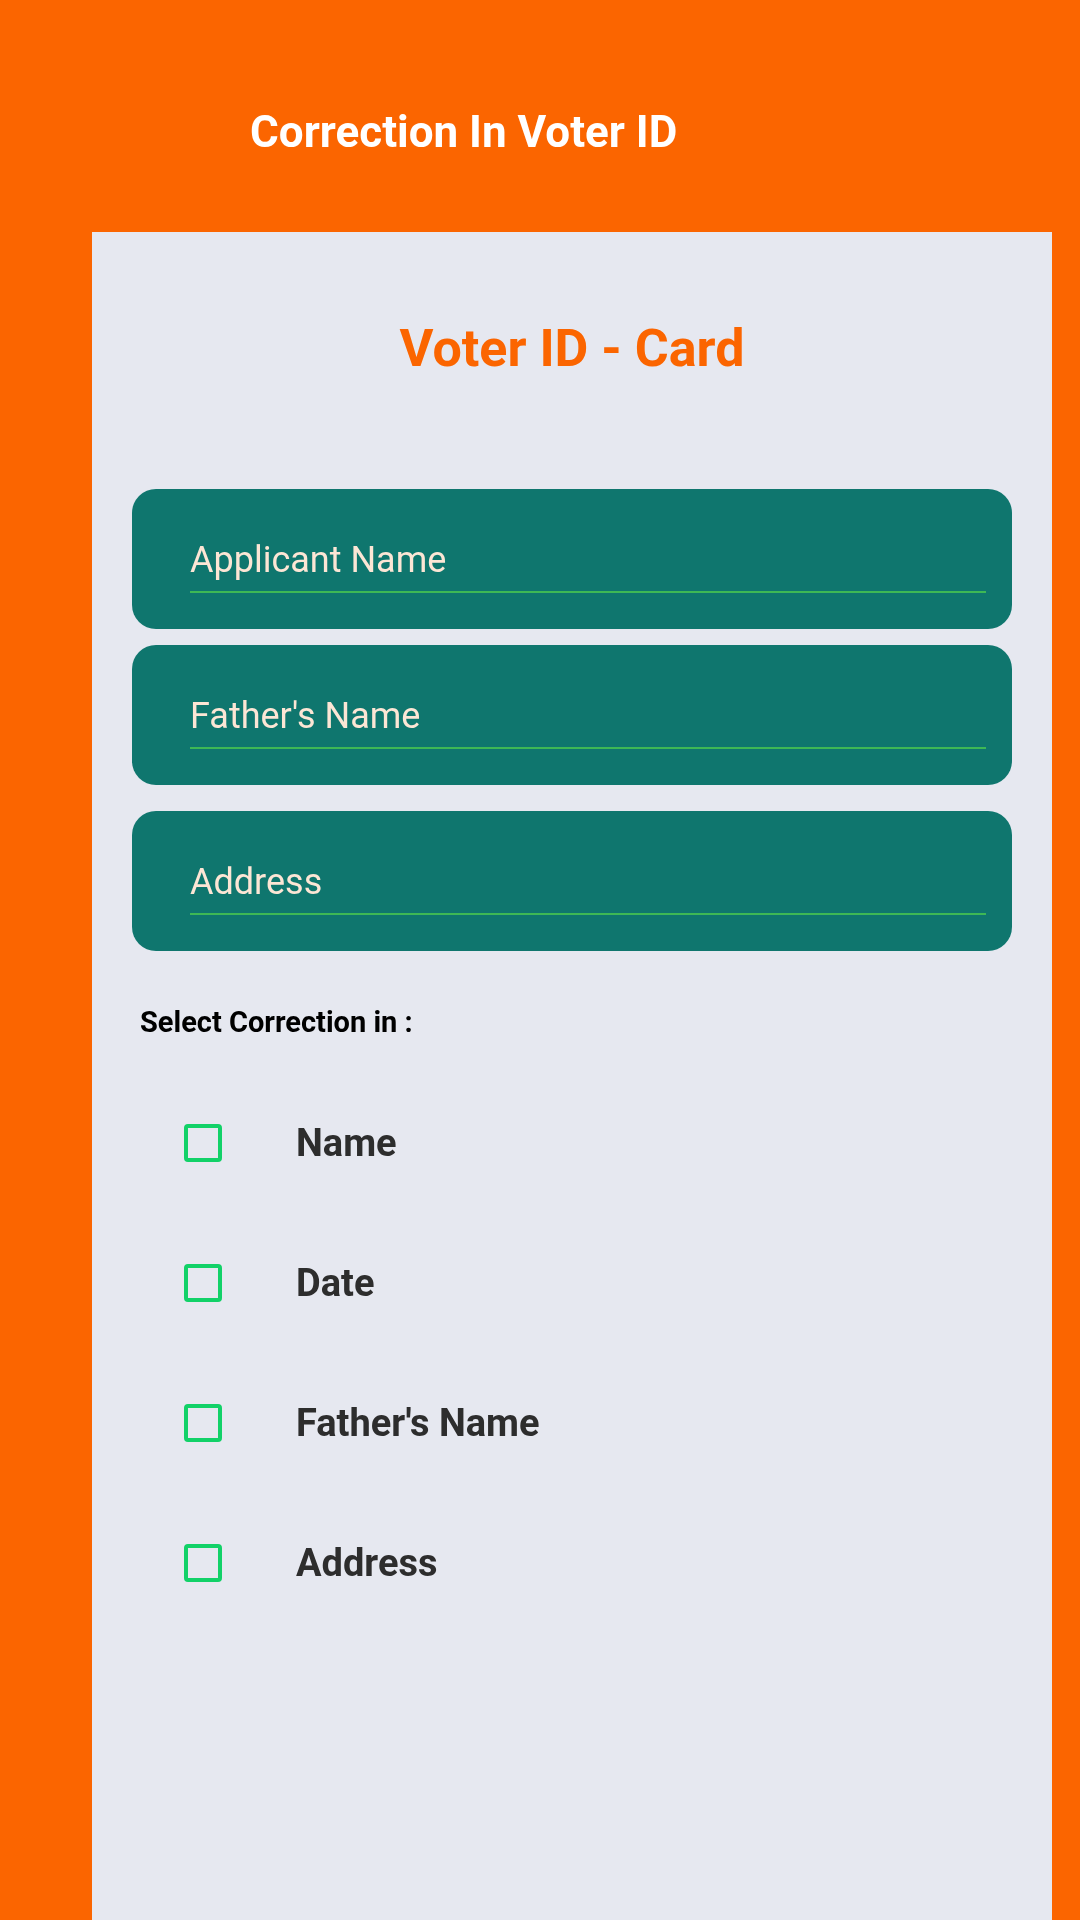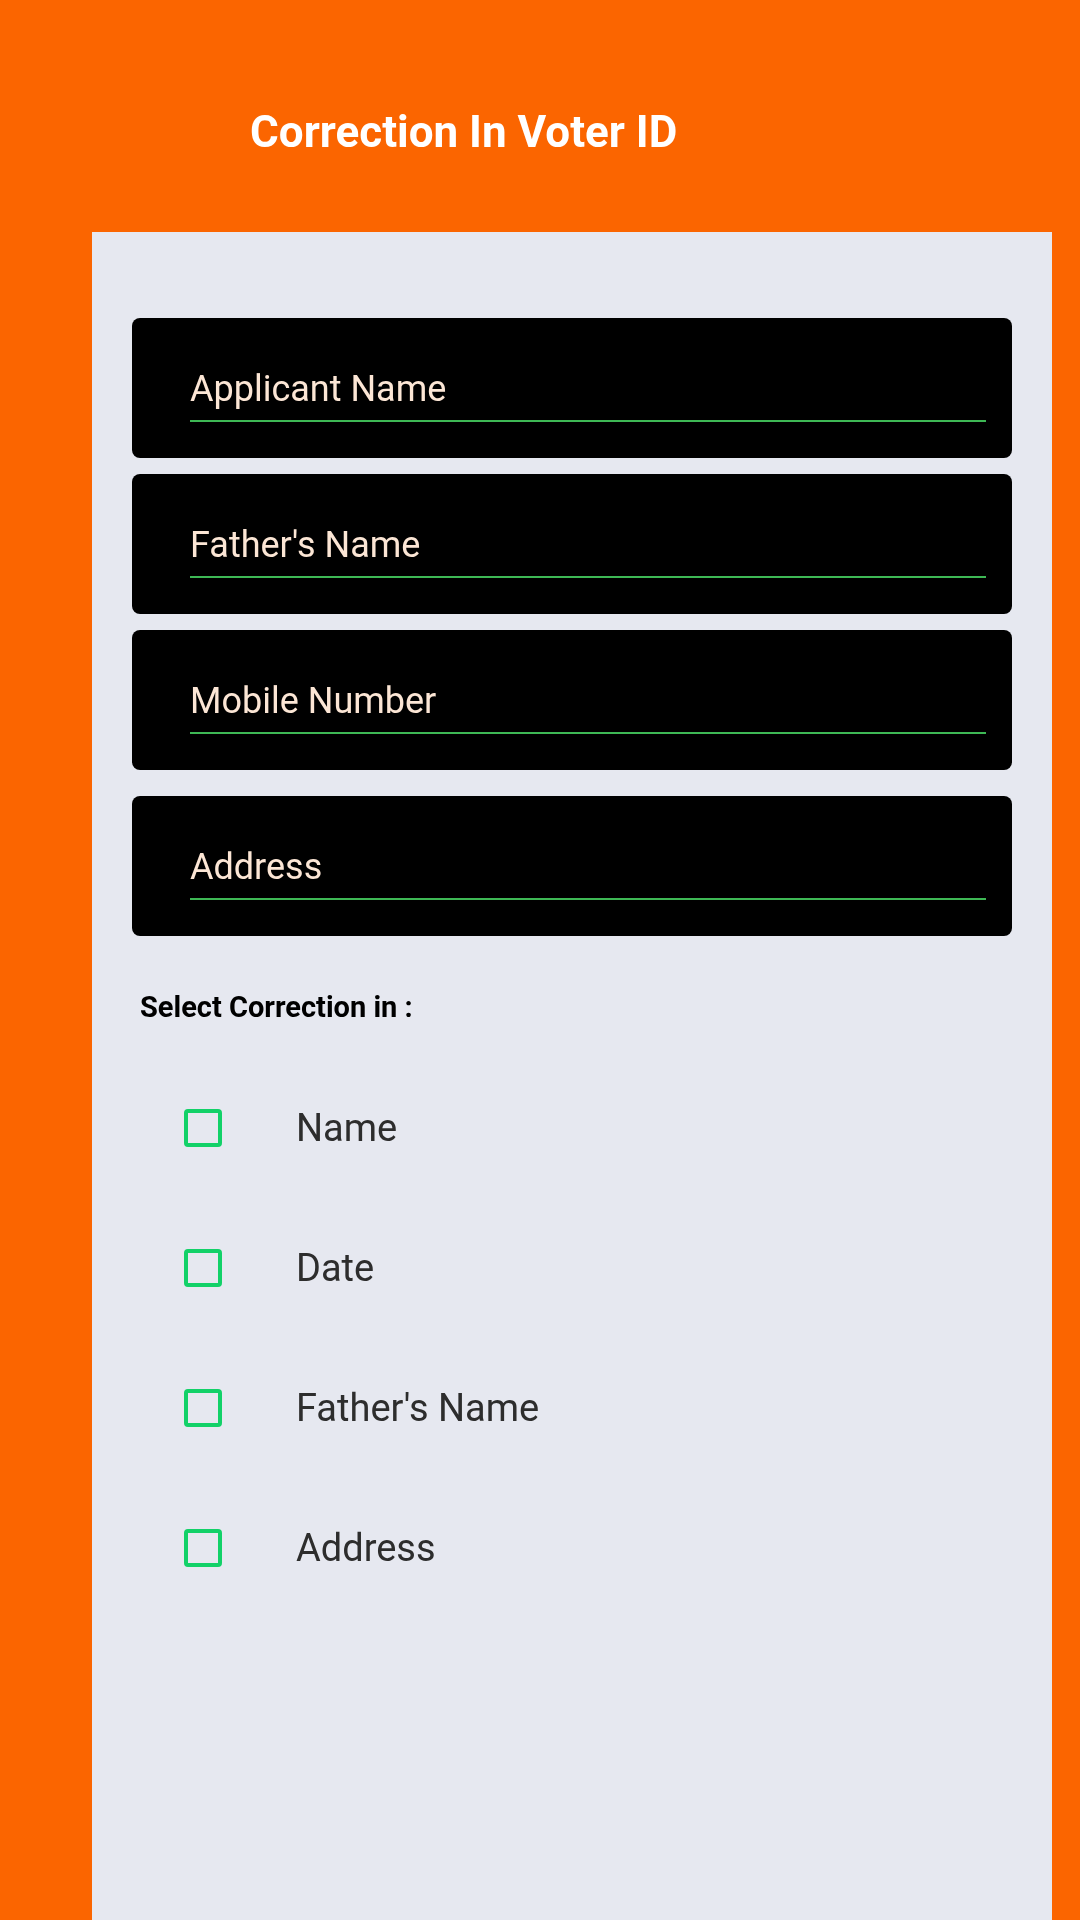--- a/index.html
+++ b/index.html
@@ -55,22 +55,22 @@
 
     .page-title {
       color: #fb6500;
       font-size: 52px;
       font-weight: 700;
       text-align: center;
       margin-bottom: 110px;
     }
 
     .input-field {
-      background-color: #000000;
-      border-radius: 8px;
+      background-color: #0f766e;
+      border-radius: 24px;
       padding: 34px 42px 20px 42px;
       margin-bottom: 16px;
     }
 
     .input-field input {
       width: 100%;
       background: transparent;
       border: none;
       border-bottom: 2px solid #3eb855;
       padding-bottom: 10px;
@@ -112,48 +112,46 @@
       height: 38px;
       border: 4px solid #12d168;
       border-radius: 4px;
       cursor: pointer;
       flex-shrink: 0;
     }
 
     .checkbox-label {
       color: #2d2d2d;
       font-size: 38px;
-      font-weight: 400;
+      font-weight: 700;
     }
   </style>
 </head>
 <body>
 
 <div class="header">
   <div class="hamburger-icon">
     <span></span>
     <span></span>
     <span></span>
   </div>
   <div class="header-title">Correction In Voter ID</div>
 </div>
 
 <div class="content-card">
+  <h1 class="page-title">Voter ID - Card</h1>
 
   <div class="input-field">
     <input type="text" placeholder="Applicant Name" style="">
   </div>
 
   <div class="input-field">
     <input type="text" placeholder="Father's Name" style="">
   </div>
 
-  <div class="input-field">
-    <input type="text" placeholder="Mobile Number" style="">
-  </div>
 
 
   <div class="input-field input-field-spacer input-field-last">
     <input type="text" placeholder="Address" style="">
   </div>
 
   <div class="section-label">Select Correction in :</div>
 
   <div class="checkbox-row">
     <div class="checkbox"></div>

